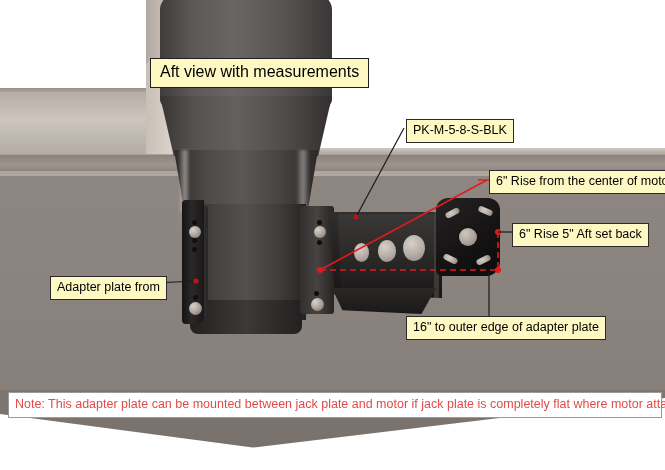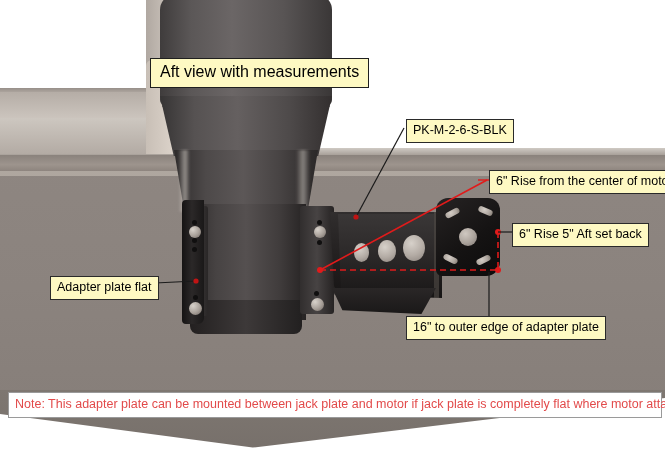--- a/index.html
+++ b/index.html
@@ -334,27 +334,27 @@
     <line x1="512" y1="232" x2="498" y2="232" stroke="#1a1a1a" stroke-width="1.2"></line>
 
     <line x1="155" y1="283" x2="196" y2="281" stroke="#1a1a1a" stroke-width="1.2"></line>
     <circle cx="196" cy="281" r="2.6" fill="#c01414"></circle>
 
     <line x1="489" y1="272" x2="489" y2="316" stroke="#1a1a1a" stroke-width="1.2"></line>
   </svg>
 
   <div class="callout" id="title-box">Aft view with measurements</div>
 
-  <div class="callout" id="lbl-part">PK-M-2-6-S-BLK</div>
+  <div class="callout" id="lbl-part">PK-M-5-8-S-BLK</div>
 
   <div class="callout" id="lbl-rise6">6" Rise from the center of motor</div>
 
   <div class="callout" id="lbl-rise5">6" Rise 5" Aft set back</div>
 
-  <div class="callout" id="lbl-shim">Adapter plate flat</div>
+  <div class="callout" id="lbl-shim">Adapter plate from</div>
 
   <div class="callout" id="lbl-16in">16" to outer edge of adapter plate</div>
 
   <div class="art" id="hull-vee-hi"></div>
   <div class="art" id="hull-vee"></div>
 
   <div id="note">Note: This adapter plate can be mounted between jack plate and motor if jack plate is completely flat where motor attaches.</div>
 
 </div>
 

